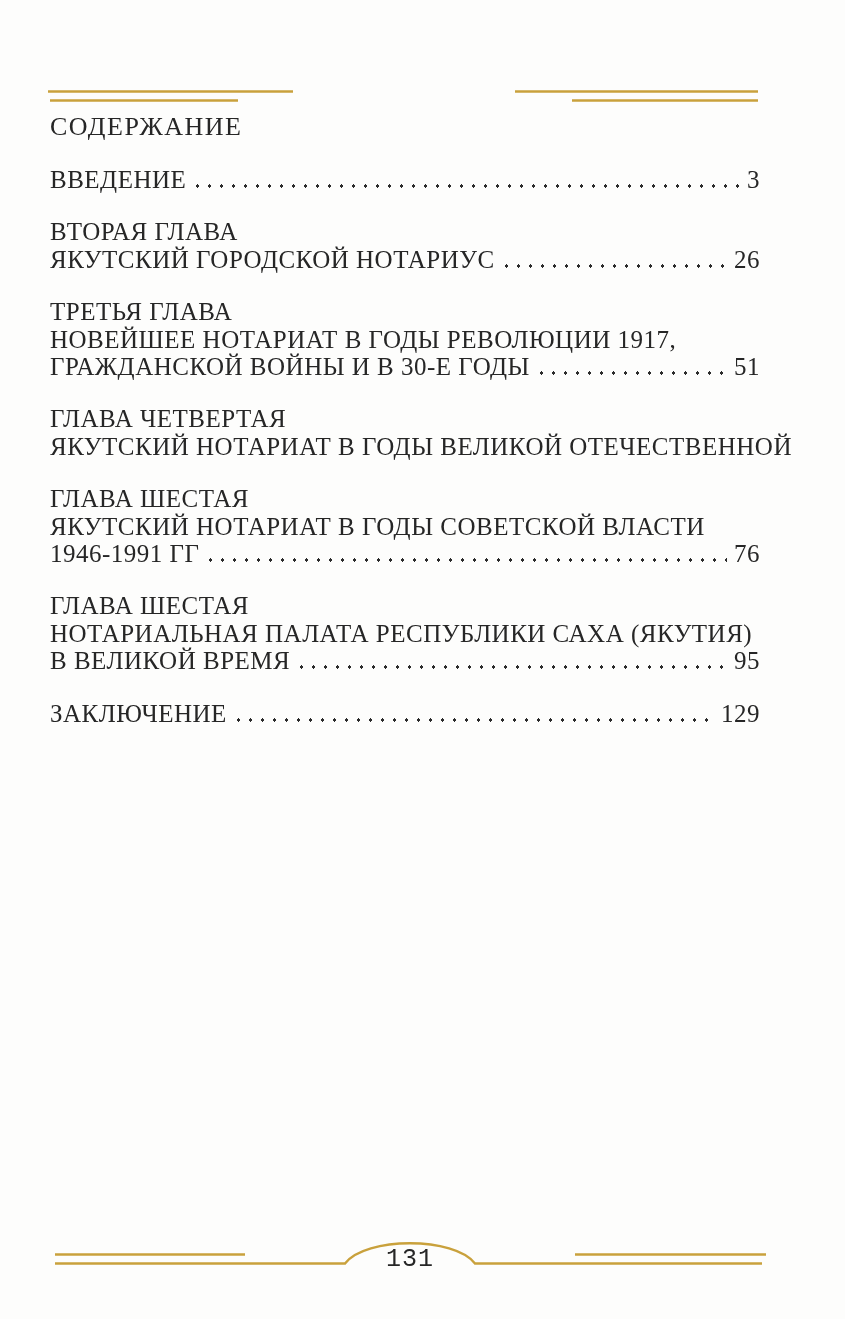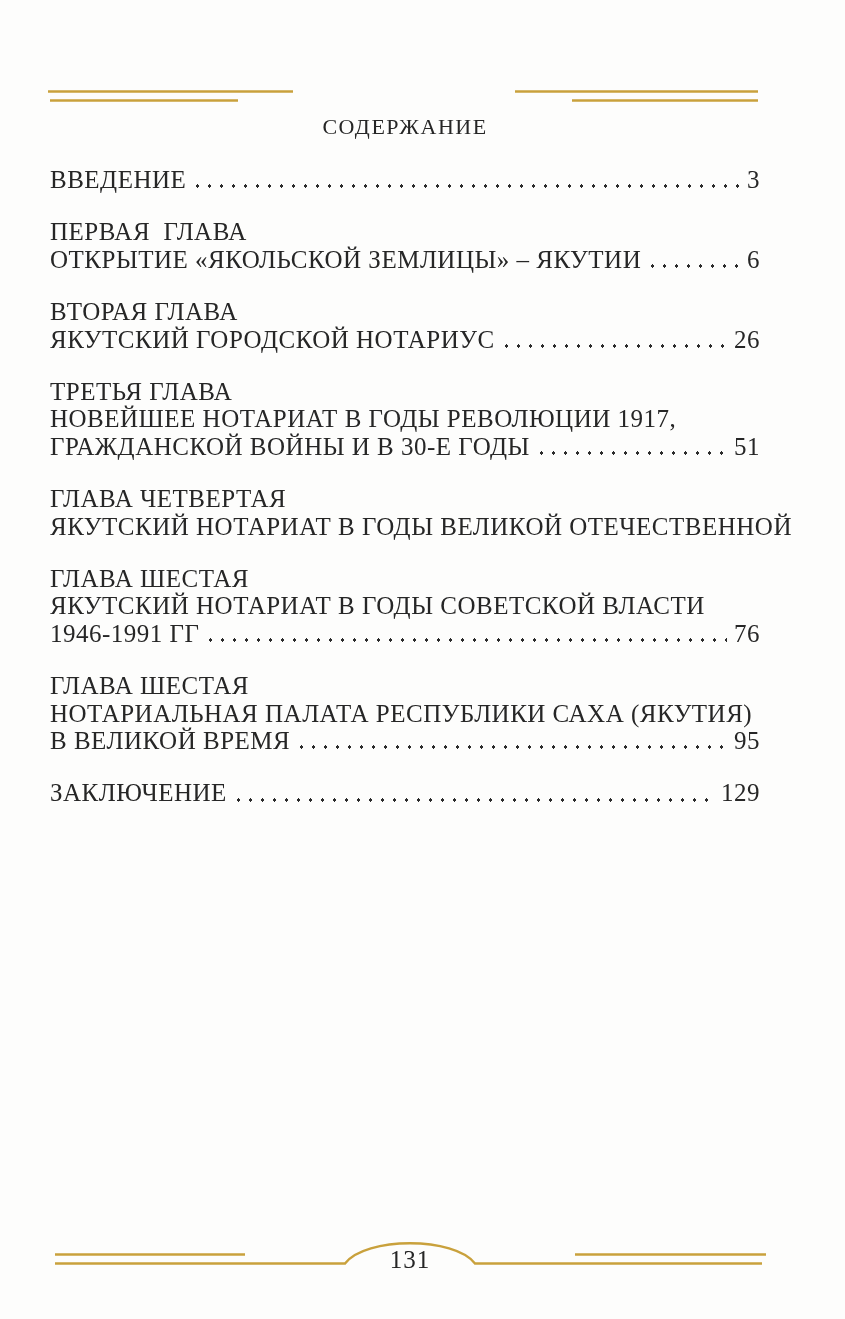--- a/index.html
+++ b/index.html
@@ -11,22 +11,21 @@
     position:relative;
     overflow:hidden;
   }
   .ornament{position:absolute;left:0;}
   #top-ornament{top:0;}
   #bottom-ornament{top:0;}
   .content{
     position:absolute;left:50px;top:113px;width:710px;
   }
   .title{
-    text-align:center;
-    font-size:22px;
+    font-size:26px;
     line-height:27.2px;
     letter-spacing:1.5px;
     margin-bottom:25.5px;
   }
   .entry{margin-bottom:25.5px;}
   .line{
     font-size:25px;
     line-height:27.2px;
     letter-spacing:0.5px;
     white-space:pre;
@@ -44,20 +43,21 @@
     background-position:left bottom;
     min-width:0;
   }
   .pg{flex:0 0 auto;font-size:25px;}
   #folio{
     position:absolute;
     left:345px;top:1246px;width:130px;
     text-align:center;
     font-size:25px;line-height:27px;
     letter-spacing:1px;
+    font-family:Liberation Mono, monospace;
   }
 </style>
 </head>
 <body>
 
 <svg id="top-ornament" class="ornament" width="845" height="120" viewBox="0 0 845 120" fill="none">
   <path d="M48,91.5 H293" stroke="#C9A13C" stroke-width="2.4"></path>
   <path d="M50,100.5 H238" stroke="#C9A13C" stroke-width="2.4"></path>
   <path d="M515,91.5 H758" stroke="#C9A13C" stroke-width="2.4"></path>
   <path d="M572,100.5 H758" stroke="#C9A13C" stroke-width="2.4"></path>
@@ -67,24 +67,20 @@
   <path d="M55,1254.5 H245" stroke="#C9A13C" stroke-width="2.4"></path>
   <path d="M55,1263.5 H345 C365,1236.5 455,1236.5 475,1263.5 H762" stroke="#C9A13C" stroke-width="2.4"></path>
   <path d="M575,1254.5 H766" stroke="#C9A13C" stroke-width="2.4"></path>
 </svg>
 
 <div class="content">
   <div class="title">СОДЕРЖАНИЕ</div>
   <div id="toc">
       <div class="entry">
         <div class="line lastline"><span class="txt">ВВЕДЕНИЕ</span><span class="leader"></span><span class="pg">3</span></div>
-      </div>
-      <div class="entry">
-        <div class="line">ПЕРВАЯ  ГЛАВА</div>
-        <div class="line lastline"><span class="txt">ОТКРЫТИЕ «ЯКОЛЬСКОЙ ЗЕМЛИЦЫ» – ЯКУТИИ</span><span class="leader"></span><span class="pg">6</span></div>
       </div>
       <div class="entry">
         <div class="line">ВТОРАЯ ГЛАВА</div>
         <div class="line lastline"><span class="txt">ЯКУТСКИЙ ГОРОДСКОЙ НОТАРИУС</span><span class="leader"></span><span class="pg">26</span></div>
       </div>
       <div class="entry">
         <div class="line">ТРЕТЬЯ ГЛАВА</div>
         <div class="line">НОВЕЙШЕЕ НОТАРИАТ В ГОДЫ РЕВОЛЮЦИИ 1917,</div>
         <div class="line lastline"><span class="txt">ГРАЖДАНСКОЙ ВОЙНЫ И В 30-Е ГОДЫ</span><span class="leader"></span><span class="pg">51</span></div>
       </div>

